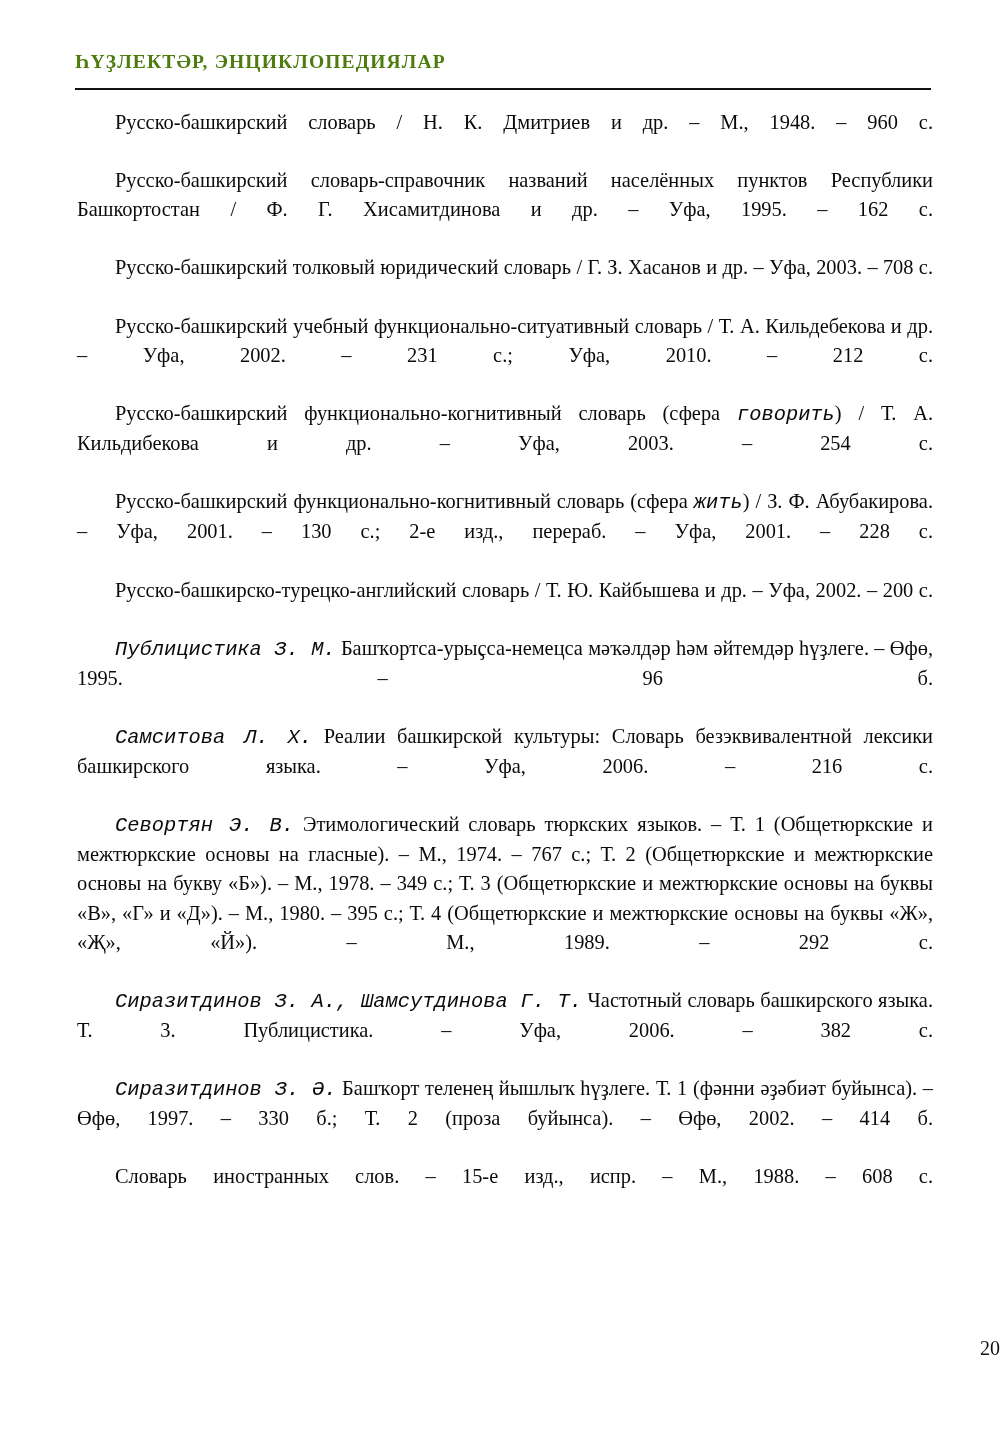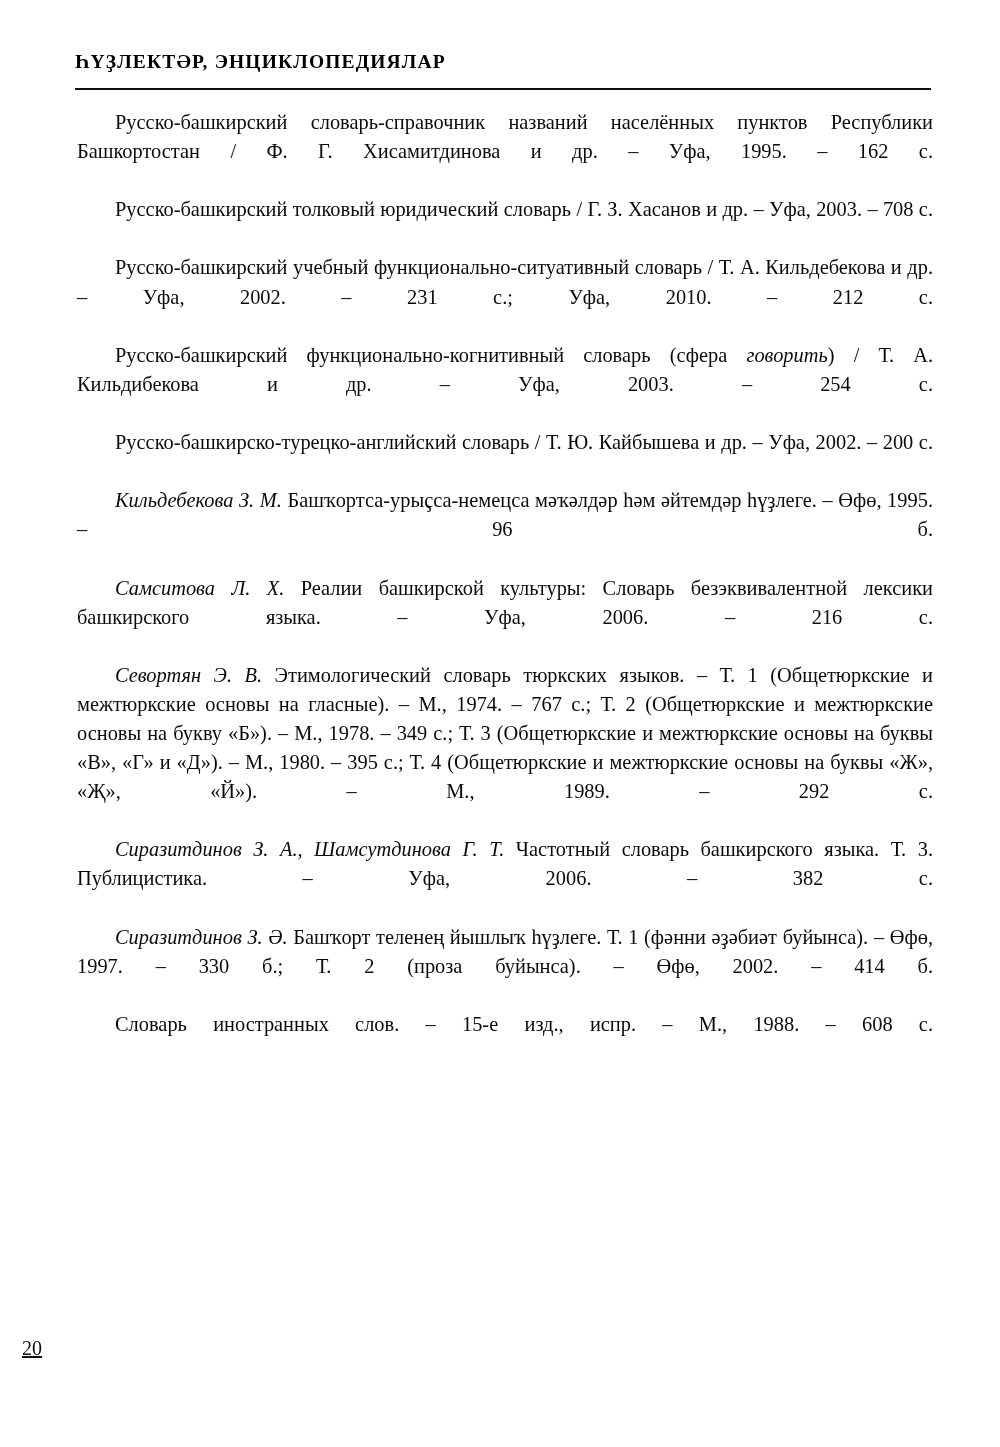--- a/index.html
+++ b/index.html
@@ -23,21 +23,21 @@
     position: absolute;
     left: 75px;
     top: 52px;
     width: 855px;
   }
   .running-head {
     font-family: "Liberation Serif", "DejaVu Serif", serif;
     font-weight: bold;
     font-size: 19.5px;
     letter-spacing: 1.15px;
-    color: #000000;
+    color: #4d7c0f;
     white-space: nowrap;
     line-height: 1.05;
   }
   .head-rule {
     position: absolute;
     left: 75px;
     top: 88px;
     width: 856px;
     height: 2px;
     background: #111111;
@@ -60,59 +60,61 @@
     margin: 0;
     padding: 0;
     text-indent: 38px;
     text-align: justify;
   }
   .entry:last-child {
     text-align: justify;
   }
   .entry i, .it {
     font-style: italic;
+    font-family: Liberation Mono, monospace;
   }
   
   .entry::after {
     content: "";
     display: inline-block;
     width: 100%;
   }
 
   
   .folio {
     position: absolute;
     top: 1337px;
     left: 0;
     width: 1000px;
-    text-align: left;
+    text-align: right;
     font-size: 20px;
     color: #111111;
-    text-decoration: underline;
   }
   .folio span { padding-left: 22px; }
 </style>
 </head>
 <body>
 
 <div class="page">
 
   <div class="running-head-wrap">
     <div class="running-head">ҺҮҘЛЕКТӘР, ЭНЦИКЛОПЕДИЯЛАР</div>
   </div>
 
   <div class="head-rule"></div>
 
   <div class="textblock" id="bibliography-list">
+      <p class="entry"><span>Русско-башкирский словарь / Н. К. Дмитриев и др. – М., 1948. – 960 с.</span></p>
       <p class="entry"><span>Русско-башкирский словарь-справочник названий населённых пунктов Республики Башкортостан / Ф. Г. Хисамитдинова и др. – Уфа, 1995. – 162 с.</span></p>
       <p class="entry"><span>Русско-башкирский толковый юридический словарь / Г. З. Хасанов и др. – Уфа, 2003. – 708 с.</span></p>
       <p class="entry"><span>Русско-башкирский учебный функционально-ситуативный словарь / Т. А. Кильдебекова и др. – Уфа, 2002. – 231 с.; Уфа, 2010. – 212 с.</span></p>
       <p class="entry"><span>Русско-башкирский функционально-когнитивный словарь (сфера </span><i>говорить</i><span>) / Т. А. Кильдибекова и др. – Уфа, 2003. – 254 с.</span></p>
+      <p class="entry"><span>Русско-башкирский функционально-когнитивный словарь (сфера </span><i>жить</i><span>) / З. Ф. Абубакирова. – Уфа, 2001. – 130 с.; 2-е изд., перераб. – Уфа, 2001. – 228 с.</span></p>
       <p class="entry"><span>Русско-башкирско-турецко-английский словарь / Т. Ю. Кайбышева и др. – Уфа, 2002. – 200 с.</span></p>
-      <p class="entry"><i>Кильдебекова З. М.</i><span> Башҡортса-урыҫса-немецса мәҡәлдәр һәм әйтемдәр һүҙлеге. – Өфө, 1995. – 96 б.</span></p>
+      <p class="entry"><i>Публицистика З. М.</i><span> Башҡортса-урыҫса-немецса мәҡәлдәр һәм әйтемдәр һүҙлеге. – Өфө, 1995. – 96 б.</span></p>
       <p class="entry"><i>Самситова Л. Х.</i><span> Реалии башкирской культуры: Словарь безэквивалентной лексики башкирского языка. – Уфа, 2006. – 216 с.</span></p>
       <p class="entry"><i>Севортян Э. В.</i><span> Этимологический словарь тюркских языков. – Т. 1 (Общетюркские и межтюркские основы на гласные). – М., 1974. – 767 с.; Т. 2 (Общетюркские и межтюркские основы на букву «Б»). – М., 1978. – 349 с.; Т. 3 (Общетюркские и межтюркские основы на буквы «В», «Г» и «Д»). – М., 1980. – 395 с.; Т. 4 (Общетюркские и межтюркские основы на буквы «Ж», «Җ», «Й»). – М., 1989. – 292 с.</span></p>
       <p class="entry"><i>Сиразитдинов З. А., Шамсутдинова Г. Т.</i><span> Частотный словарь башкирского языка. Т. 3. Публицистика. – Уфа, 2006. – 382 с.</span></p>
       <p class="entry"><i>Сиразитдинов З. Ә.</i><span> Башҡорт теленең йышлыҡ һүҙлеге. Т. 1 (фәнни әҙәбиәт буйынса). – Өфө, 1997. – 330 б.; Т. 2 (проза буйынса). – Өфө, 2002. – 414 б.</span></p>
       <p class="entry"><span>Словарь иностранных слов. – 15-е изд., испр. – М., 1988. – 608 с.</span></p>
       <p class="entry"></p>
     </div>
 
   <div class="folio">
     <span>20</span>

